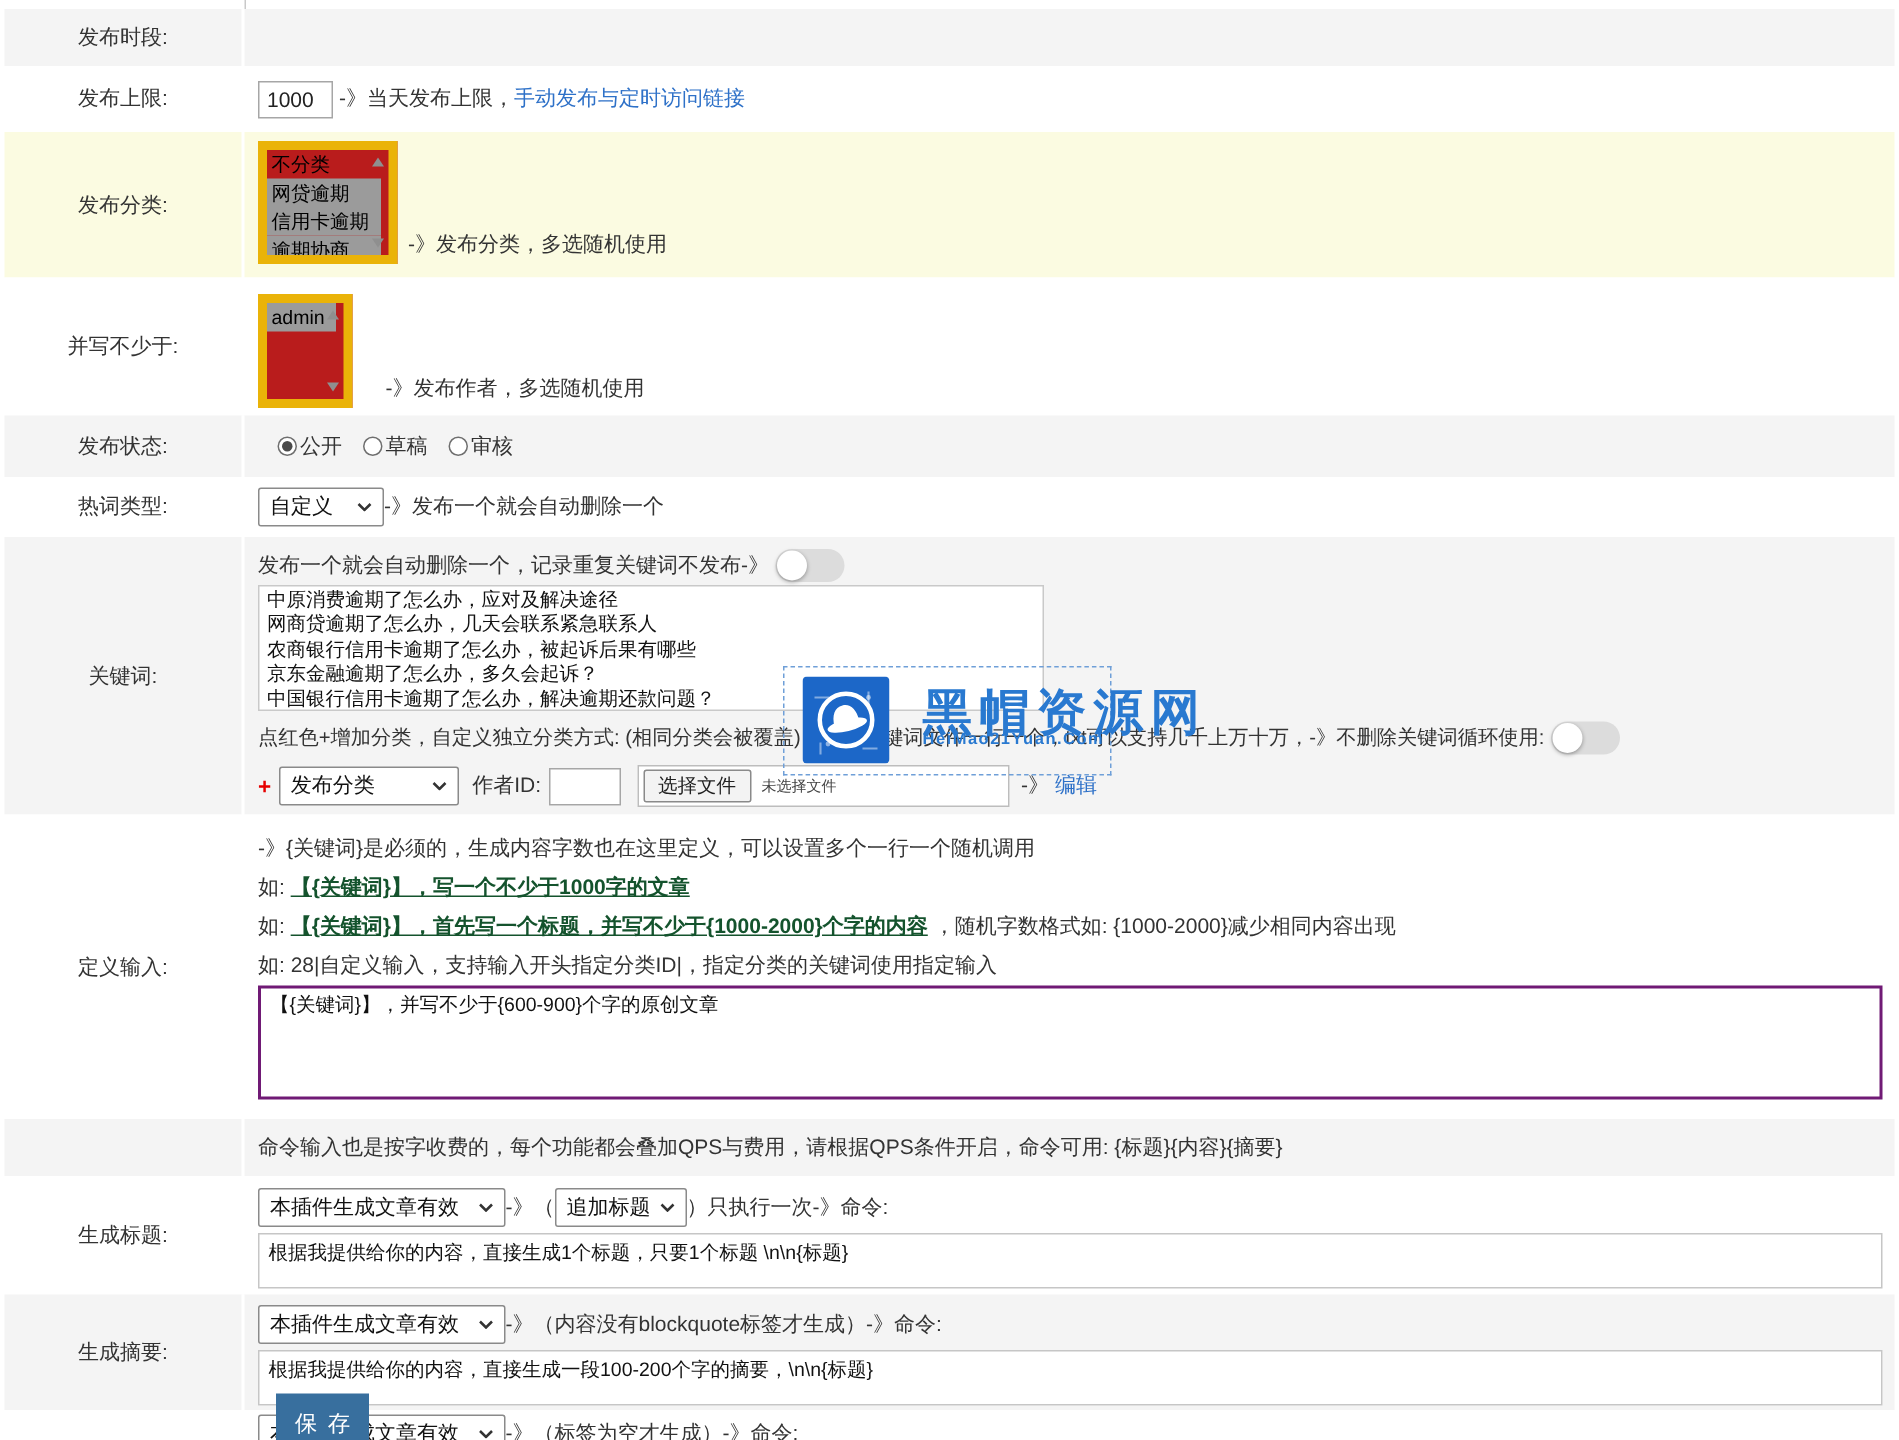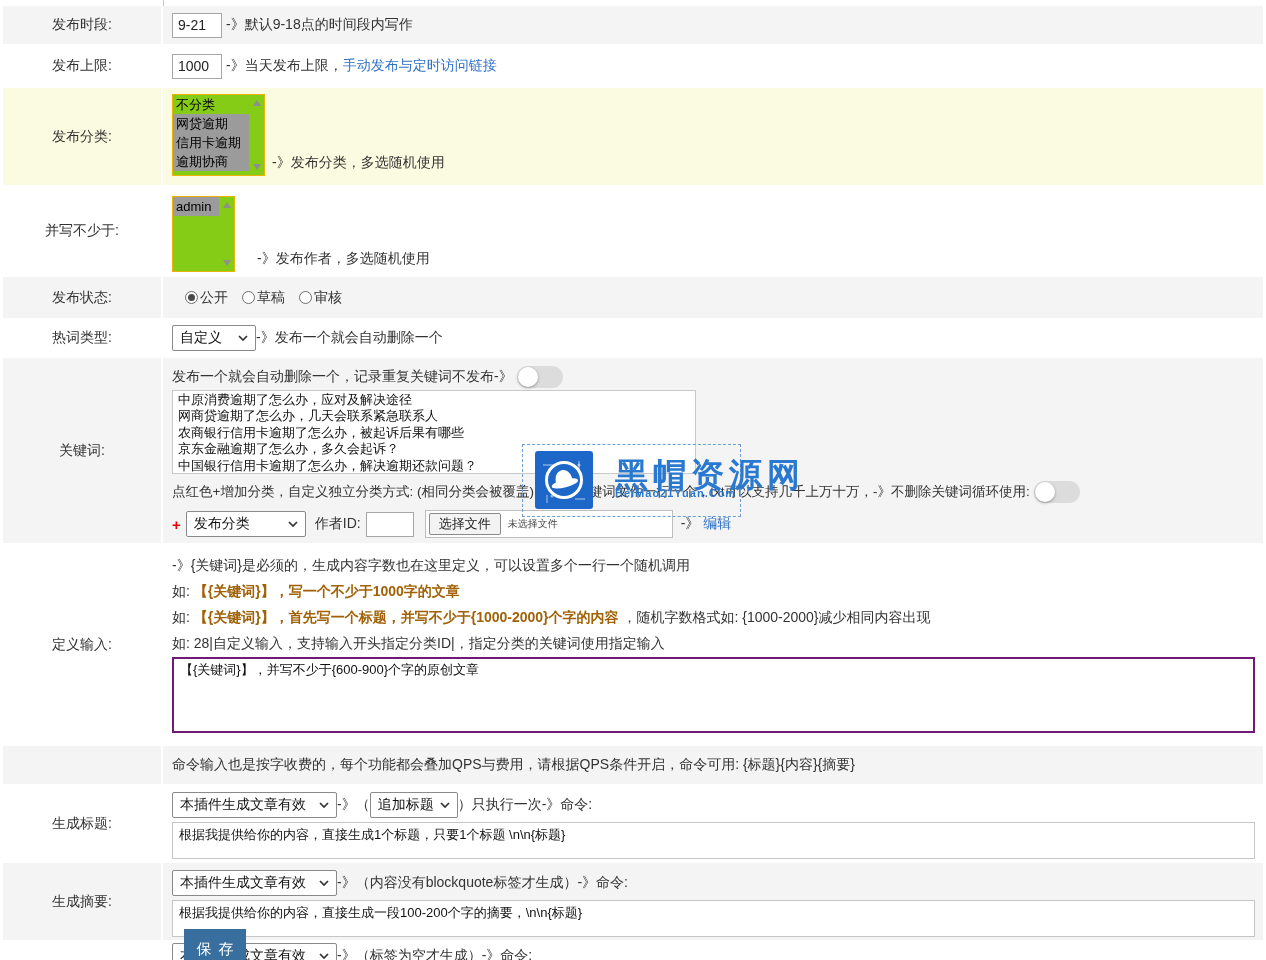--- a/index.html
+++ b/index.html
@@ -20,21 +20,21 @@
   .link { color:#2e71c8; cursor:pointer; text-decoration:none; }
 
   .inp { height:25px; border:1px solid #a6a6a6; background:#fff; font-size:14px;
          padding:0 5px; font-family:inherit; color:#222; }
 
   .sel { display:inline-flex; align-items:center; justify-content:space-between;
          height:26px; background:#fff; border:1px solid #8a8a8a; border-radius:2px;
          padding:0 7px; font-size:14px; color:#111; cursor:pointer; }
   .sel .chev { margin-left:6px; display:flex; }
 
-  .listbox { position:relative; background:#84cc16; border:1px solid #eab308; overflow:hidden; }
+  .listbox { position:relative; background:#b91c1c; border:6px solid #eab308; overflow:hidden; }
   .opt { height:19px; line-height:19px; font-size:13px; padding:0 3px; color:#000;
          white-space:nowrap; cursor:default; }
   .opt.selected { background:#9b9b9b; }
   .sbar { position:absolute; top:0; right:0; width:15px; height:100%; }
   .tri-up { position:absolute; top:5px; right:3px; width:0; height:0;
             border-left:4.5px solid transparent; border-right:4.5px solid transparent;
             border-bottom:6px solid #8f8f8f; }
   .tri-down { position:absolute; bottom:5px; right:3px; width:0; height:0;
             border-left:4.5px solid transparent; border-right:4.5px solid transparent;
             border-top:6px solid #8f8f8f; }
@@ -57,21 +57,21 @@
 
   .filerow { display:flex; align-items:center; margin-top:7px; }
   .plus { color:#e60000; font-weight:bold; font-size:15px; margin-right:5px; cursor:pointer; }
   .filebox { display:inline-flex; align-items:center; width:248px; height:28px;
              border:1px solid #bdbdbd; background:#fff; padding-left:3px; gap:7px; }
   .filebtn { display:inline-flex; align-items:center; height:22px; padding:0 9px;
              border:1px solid #8a8a8a; border-radius:2px; background:#f3f3f3;
              font-size:13px; color:#222; cursor:pointer; white-space:nowrap; }
   .filestatus { font-size:10px; color:#444; white-space:nowrap; }
 
-  .red-bold { color:#a16207; font-weight:bold; }
+  .red-bold { color:#14532d; font-weight:bold;text-decoration:underline; }
   .defline { margin-bottom:7px; line-height:19px; white-space:nowrap; }
   .bigta { width:1083px; height:76px; border:2px solid #701a75; background:#fff;
            font-size:13px; padding:2px 6px; font-family:inherit; color:#111; resize:none; }
   .cmdta { width:1083px; height:37px; border:1px solid #c6c6c6; background:#fff;
            font-size:13px; padding:3px 6px; font-family:inherit; color:#111; resize:none; }
   .selline { display:flex; align-items:center; margin-bottom:4px; white-space:nowrap; }
 
   .savebtn { position:absolute; left:184px; top:929px; width:62px; height:40px;
              background:#386f9e; color:#fff; font-size:15px; border:none;
              display:flex; align-items:center; justify-content:center;
@@ -93,24 +93,20 @@
 <body>
 
 <div id="screen">
 
   <div class="topsliver">
     <div class="divline"></div>
   </div>
 
   <div class="row bg-gray" style="height:38px;">
     <div class="lbl">发布时段:</div>
-    <div class="content vcenter">
-      <input class="inp" style="width: 50px;" value="9-21">
-      <span class="hint" style="margin-left:4px;">-》默认9-18点的时间段内写作</span>
-    </div>
   </div>
 
   <div class="row bg-white" style="height:44px;">
     <div class="lbl">发布上限:</div>
     <div class="content vcenter">
       <input class="inp" style="width: 50px;" value="1000">
       <span class="hint" style="margin-left:4px;">-》当天发布上限，</span>
       <a class="link">手动发布与定时访问链接</a>
     </div>
   </div>

